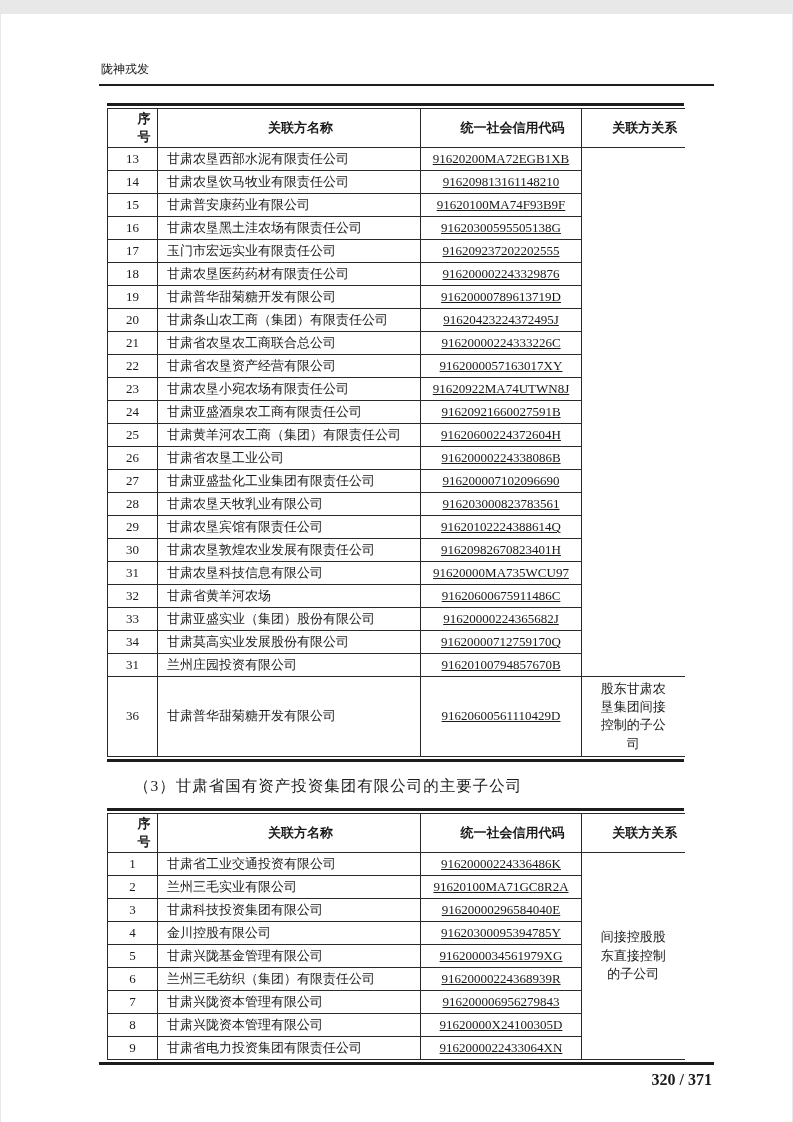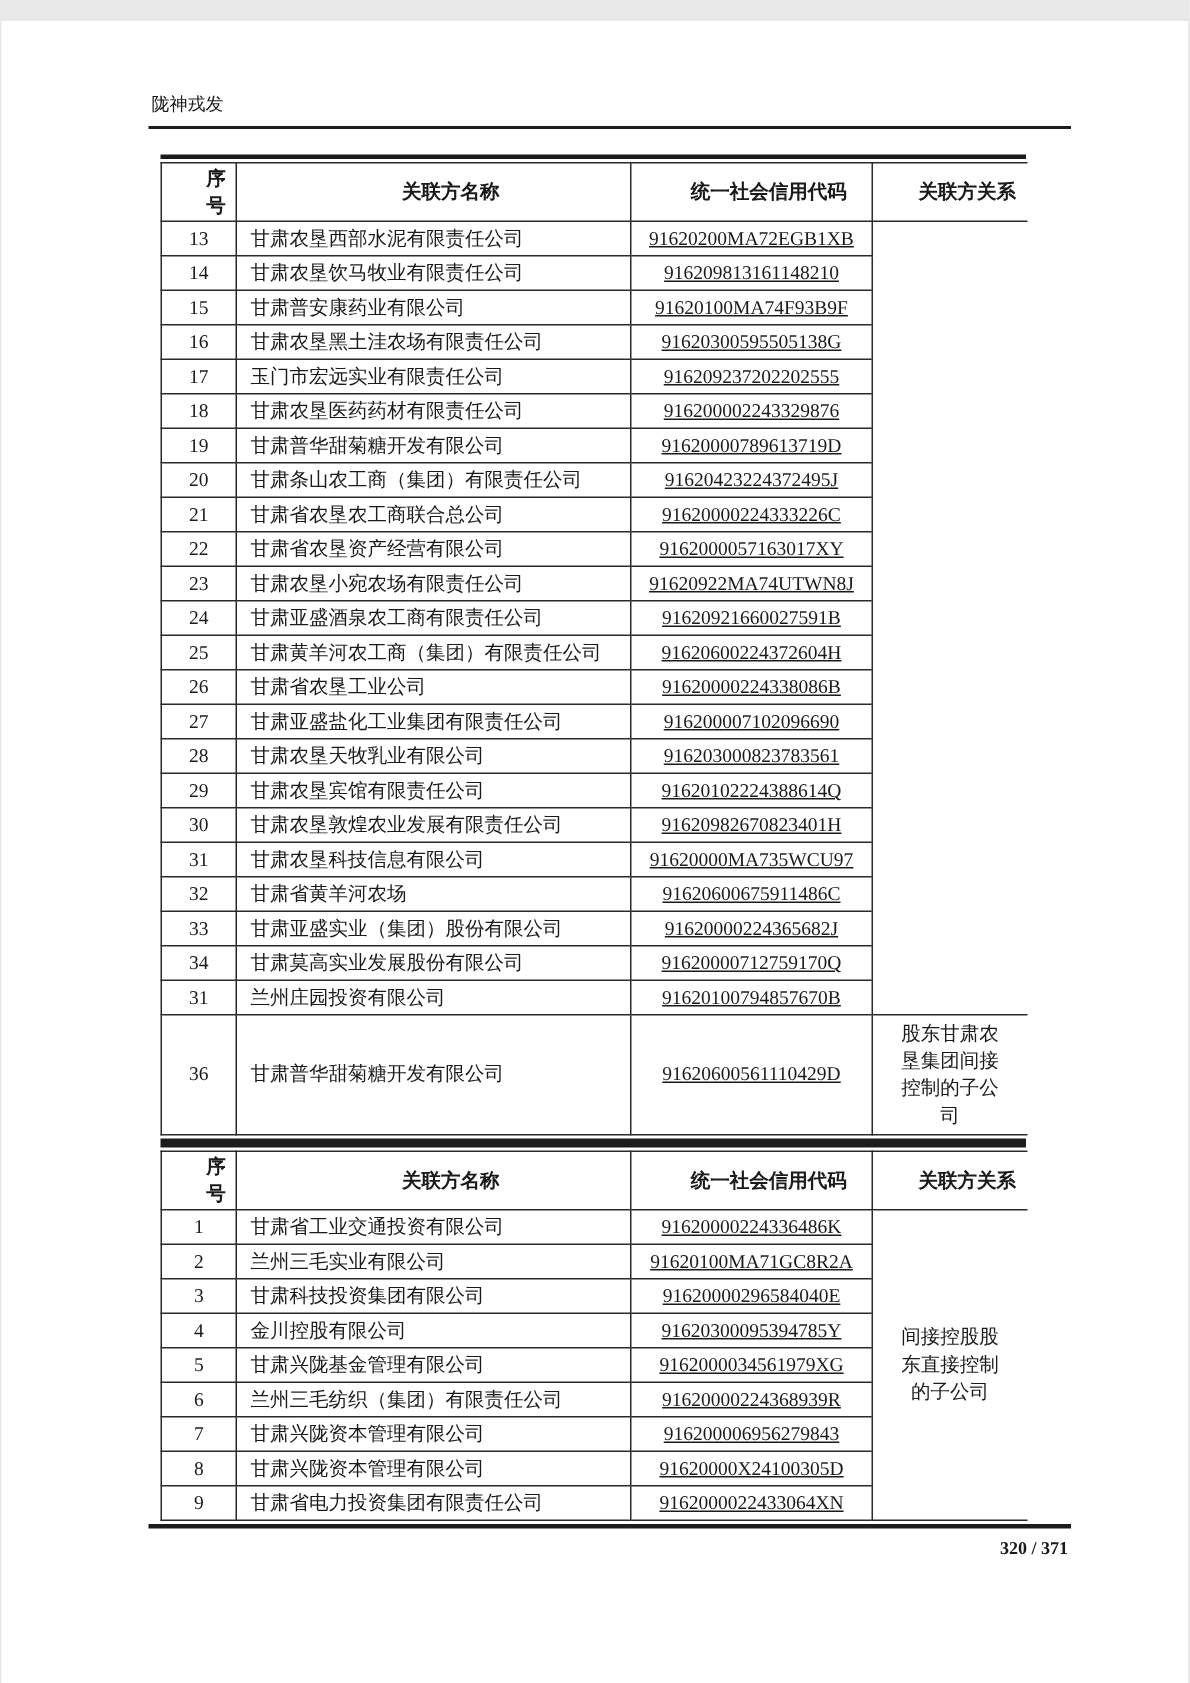--- a/index.html
+++ b/index.html
@@ -36,21 +36,21 @@
   .c-name{ text-align:left; padding-left:9px !important; }
   .c-code{ text-align:center;text-decoration:underline; }
   .c-rel { text-align:center; vertical-align:middle; padding:3px 15px !important; line-height:1.4; }
 
   .section-heading {
     margin:14px 0 11px 35px; font-size:15.5px; letter-spacing:1px;
   }
 
   .footer-rule { width:615px; height:3px; background:#1c1c1c; margin-top:2px; }
   .page-number {
-    width:613px; text-align:right; font-size:12px; font-weight:bold; margin-top:6px;
+    width:613px; text-align:right; font-size:16px; font-weight:bold; margin-top:6px;
   }
 </style>
 </head>
 <body>
 
 <div class="page">
   <div class="content">
 
     <div class="doc-header">
       <span>陇神戎发</span>
@@ -220,20 +220,21 @@
             <td class="c-no">36</td>
             <td class="c-name">甘肃普华甜菊糖开发有限公司</td>
             <td class="c-code">91620600561110429D</td>
             <td class="c-rel">股东甘肃农垦集团间接控制的子公司</td>
           </tr>
         </tbody>
       </table>
       <div class="rule-thick bottom"></div>
     </div>
 
+    <div class="section-heading">（3）甘肃省国有资产投资集团有限公司的主要子公司</div>
 
     <div class="table-wrap">
       <div class="rule-thick top"></div>
       <table class="doc-table">
         <colgroup>
           <col style="width:50px">
             <col style="width:263px">
             <col style="width:161px">
             <col style="width:103px">
         </colgroup>

